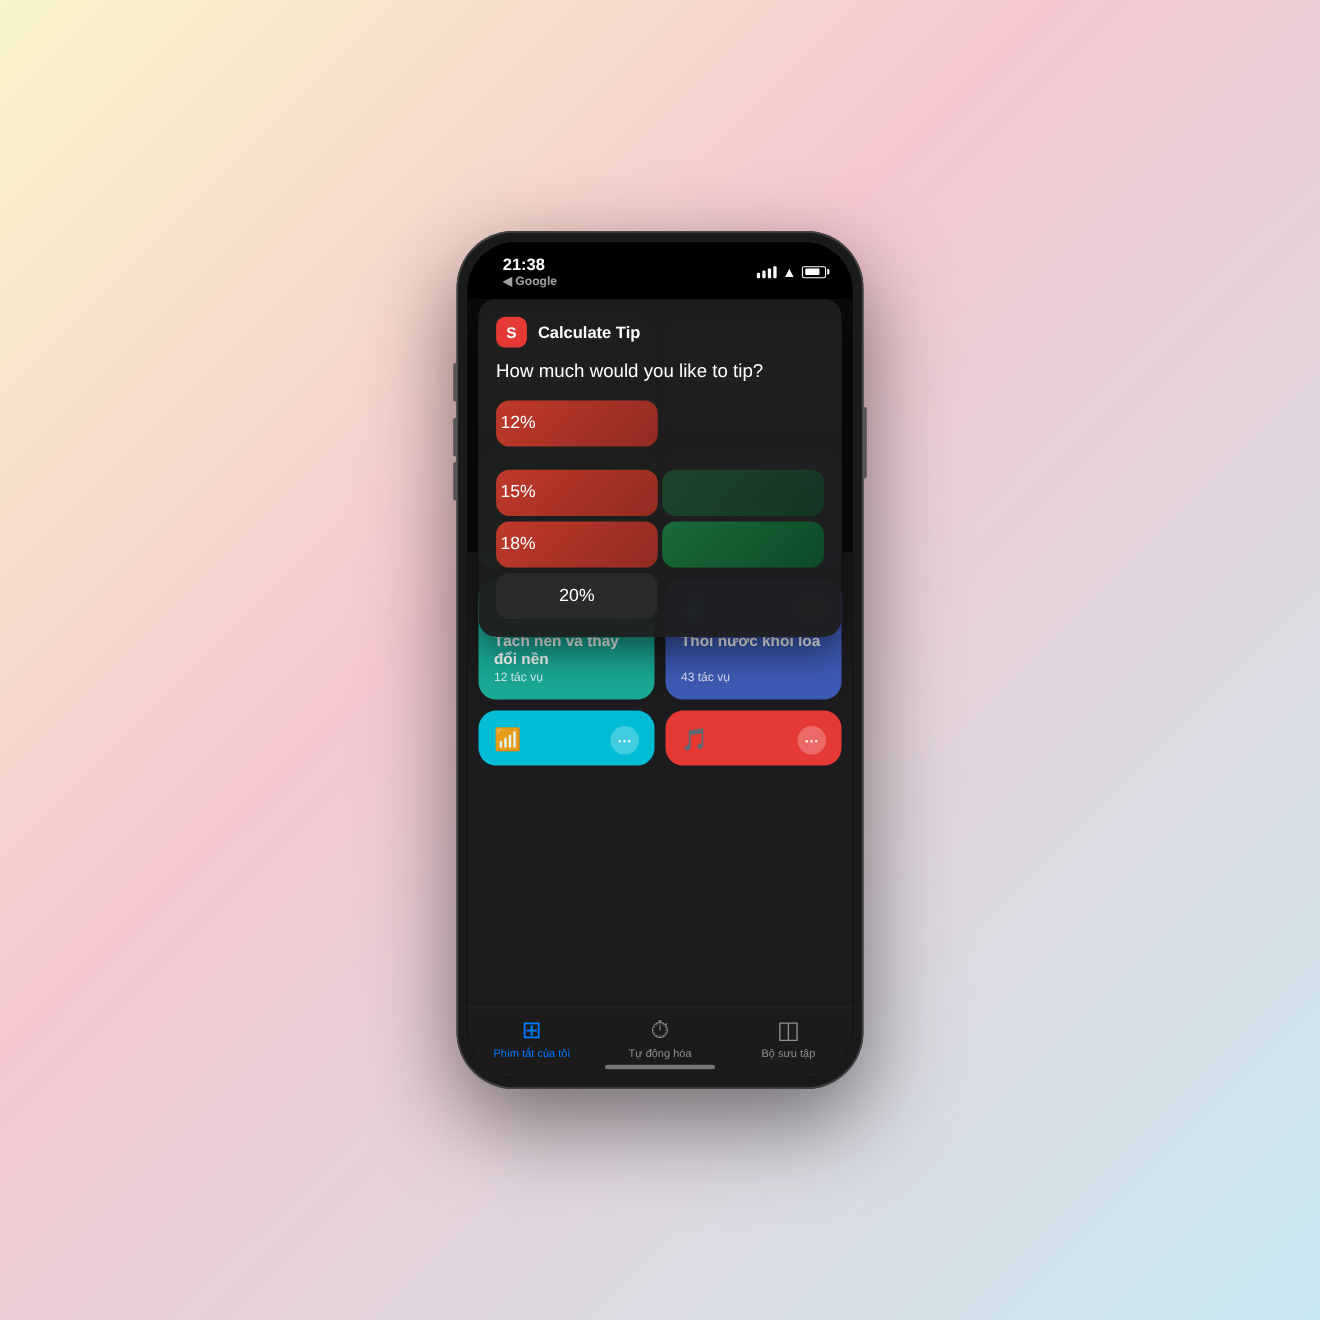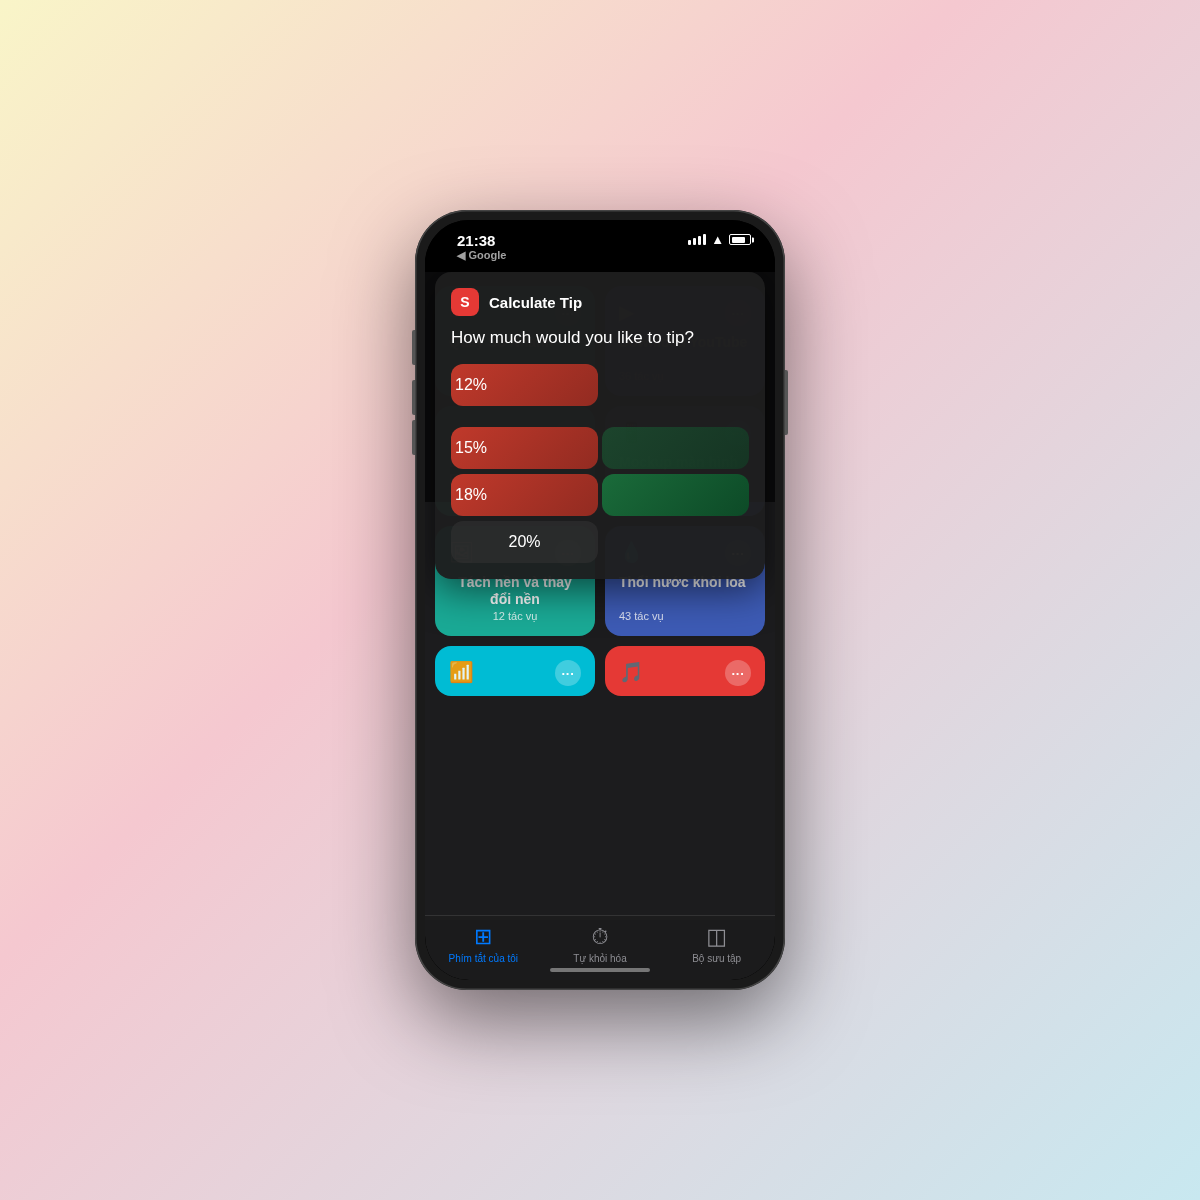--- a/index.html
+++ b/index.html
@@ -54,21 +54,21 @@
       bottom: 10px;
       border-radius: 44px;
       overflow: hidden;
       background: #000;
     }
 
     
     .status-bar {
       display: flex;
       justify-content: space-between;
-      align-items: flex-start;
+      align-items: center;
       padding: 12px 24px 6px;
       background: #000;
       color: #fff;
       font-size: 12px;
       font-weight: 600;
       position: relative;
     }
 
     .notch {
       position: absolute;
@@ -181,21 +181,21 @@
       display: flex;
       flex-direction: column;
       height: 110px;
       position: relative;
     }
 
     .card-teal { background: #2bbfa0; }
     .card-purple { background: #8b5cf6; }
     .card-teal2 { background: #20b2aa; }
     .card-blue { background: #4a6fd4; }
-    .card-teal3 { background: #1aaa96; text-align: center; }
+    .card-teal3 { background: #1aaa96; }
     .card-indigo { background: #3d5bb5; }
 
     .card-header {
       display: flex;
       justify-content: space-between;
       align-items: flex-start;
       margin-bottom: 8px;
     }
 
     .card-icon {
@@ -488,21 +488,21 @@
       </div>
     </div>
 
     <div class="bottom-nav">
       <div class="nav-item nav-active">
         <span class="nav-icon">⊞</span>
         <span class="nav-label">Phím tắt của tôi</span>
       </div>
       <div class="nav-item nav-inactive">
         <span class="nav-icon">⏱</span>
-        <span class="nav-label">Tự khỏi hóa</span>
+        <span class="nav-label">Tự động hóa</span>
       </div>
       <div class="nav-item nav-inactive">
         <span class="nav-icon">◫</span>
         <span class="nav-label">Bộ sưu tập</span>
       </div>
     </div>
 
     <div class="home-indicator"></div>
 
   </div>

